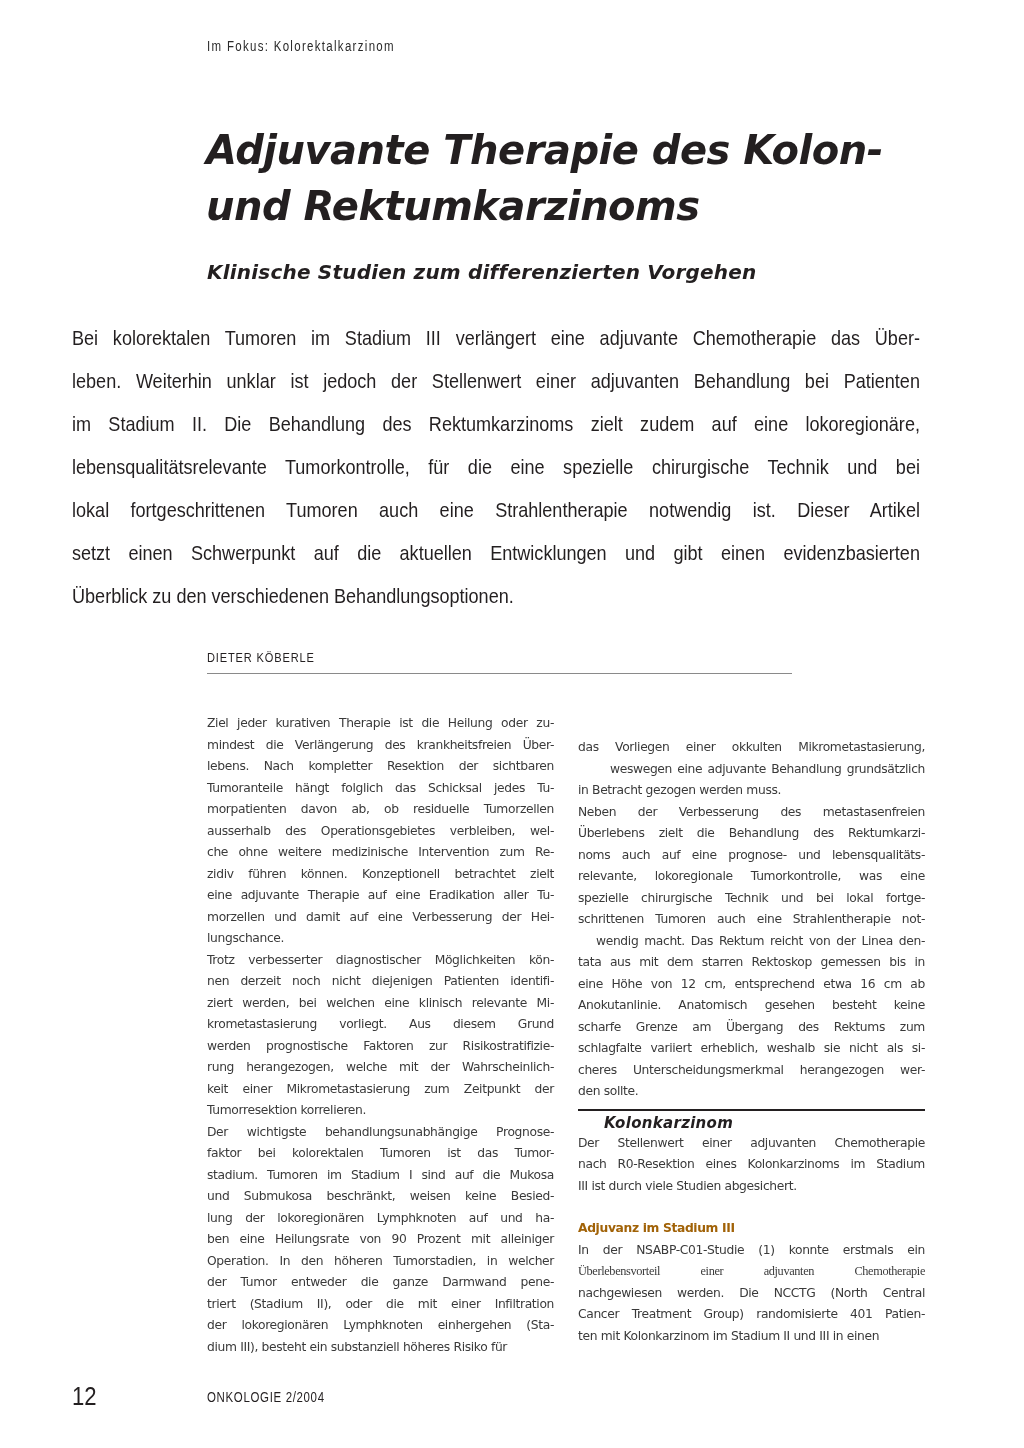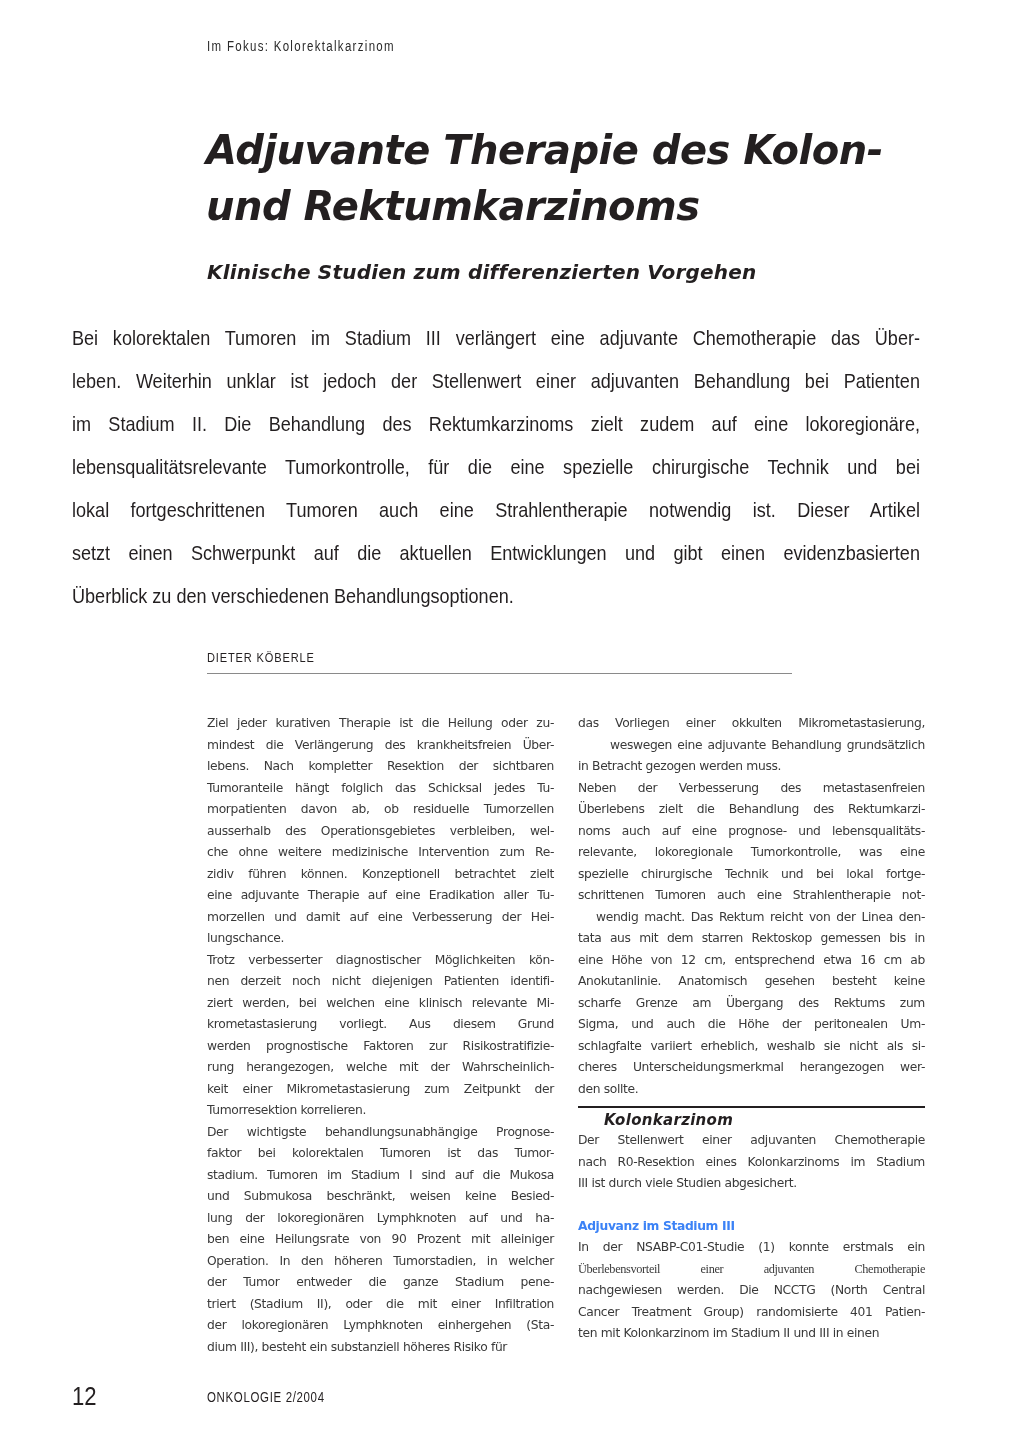--- a/index.html
+++ b/index.html
@@ -54,21 +54,21 @@
     .col .ln.last { text-align-last: left; }
     .section-rule {
       height: 0; border-top: 2px solid #231f20; margin: 6px 0 0 0; width: 347px;
     }
     .section-head {
       font-family: "DejaVu Sans", sans-serif; font-style: italic; font-weight: bold;
       font-size: 15px; color: #231f20; padding-left: 26px; height: 22px; line-height: 24px;
       letter-spacing: 0.3px;
     }
     .sub-head {
-      font-weight: bold; color: #3b82f6; height: 21.5px; margin-top: 21px;
+      font-weight: bold; color: #a16207; height: 21.5px; margin-top: 21px;
     }
     .folio {
       position: absolute; left: 72px; top: 1381px;
       font-family: "Liberation Sans Narrow", "Liberation Sans", sans-serif;
       font-size: 26px; color: #231f20; transform: scaleX(0.85); transform-origin: left;
     }
     .journal {
       position: absolute; left: 207px; top: 1389px;
       font-family: "Liberation Sans", sans-serif; font-size: 14px; letter-spacing: 0.8px;
       color: #231f20; transform: scaleX(0.82); transform-origin: left;
@@ -125,46 +125,45 @@
       <span class="ln last" style="display: block;">Tumorresektion korrelieren.</span>
     </div>
     <div>
       <span class="ln" style="display: block;">Der wichtigste behandlungsunabhängige Prognose-</span>
       <span class="ln" style="display: block;">faktor bei kolorektalen Tumoren ist das Tumor-</span>
       <span class="ln" style="display: block;">stadium. Tumoren im Stadium I sind auf die Mukosa</span>
       <span class="ln" style="display: block;">und Submukosa beschränkt, weisen keine Besied-</span>
       <span class="ln" style="display: block;">lung der lokoregionären Lymphknoten auf und ha-</span>
       <span class="ln" style="display: block;">ben eine Heilungsrate von 90 Prozent mit alleiniger</span>
       <span class="ln" style="display: block;">Operation. In den höheren Tumorstadien, in welcher</span>
-      <span class="ln" style="display: block;">der Tumor entweder die ganze Stadium pene-</span>
+      <span class="ln" style="display: block;">der Tumor entweder die ganze Darmwand pene-</span>
       <span class="ln" style="display: block;">triert (Stadium II), oder die mit einer Infiltration</span>
       <span class="ln" style="display: block;">der lokoregionären Lymphknoten einhergehen (Sta-</span>
       <span class="ln last" style="display: block;">dium III), besteht ein substanziell höheres Risiko für</span>
     </div>
   </div>
 
 <div class="col col-right" id="col-right">
     <div>
-      <span class="ln" style="display: block;">das Vorliegen einer okkulten Mikrometastasierung,</span>
+      <span class="ln" style="display: block; margin-top: 24px;">das Vorliegen einer okkulten Mikrometastasierung,</span>
       <span class="ln" style="display: block; margin-left: 32px;">weswegen eine adjuvante Behandlung grundsätzlich</span>
       <span class="ln last" style="display: block;">in Betracht gezogen werden muss.</span>
     </div>
     <div>
       <span class="ln" style="display: block;">Neben der Verbesserung des metastasenfreien</span>
       <span class="ln" style="display: block;">Überlebens zielt die Behandlung des Rektumkarzi-</span>
       <span class="ln" style="display: block;">noms auch auf eine prognose- und lebensqualitäts-</span>
       <span class="ln" style="display: block;">relevante, lokoregionale Tumorkontrolle, was eine</span>
       <span class="ln" style="display: block;">spezielle chirurgische Technik und bei lokal fortge-</span>
       <span class="ln" style="display: block;">schrittenen Tumoren auch eine Strahlentherapie not-</span>
       <span class="ln" style="display: block; margin-left: 18px;">wendig macht. Das Rektum reicht von der Linea den-</span>
       <span class="ln" style="display: block;">tata aus mit dem starren Rektoskop gemessen bis in</span>
       <span class="ln" style="display: block;">eine Höhe von 12 cm, entsprechend etwa 16 cm ab</span>
       <span class="ln" style="display: block;">Anokutanlinie. Anatomisch gesehen besteht keine</span>
       <span class="ln" style="display: block;">scharfe Grenze am Übergang des Rektums zum</span>
-      <span class="ln" style="display: block;">Sigma, und auch die Höhe der peritonealen Um-</span>
       <span class="ln" style="display: block;">schlagfalte variiert erheblich, weshalb sie nicht als si-</span>
       <span class="ln" style="display: block;">cheres Unterscheidungsmerkmal herangezogen wer-</span>
       <span class="ln last" style="display: block;">den sollte.</span>
     </div>
     <div class="section-rule"></div>
     <div class="section-head">Kolonkarzinom</div>
     <div>
       <span class="ln" style="display: block;">Der Stellenwert einer adjuvanten Chemotherapie</span>
       <span class="ln" style="display: block;">nach R0-Resektion eines Kolonkarzinoms im Stadium</span>
       <span class="ln last" style="display: block;">III ist durch viele Studien abgesichert.</span>

